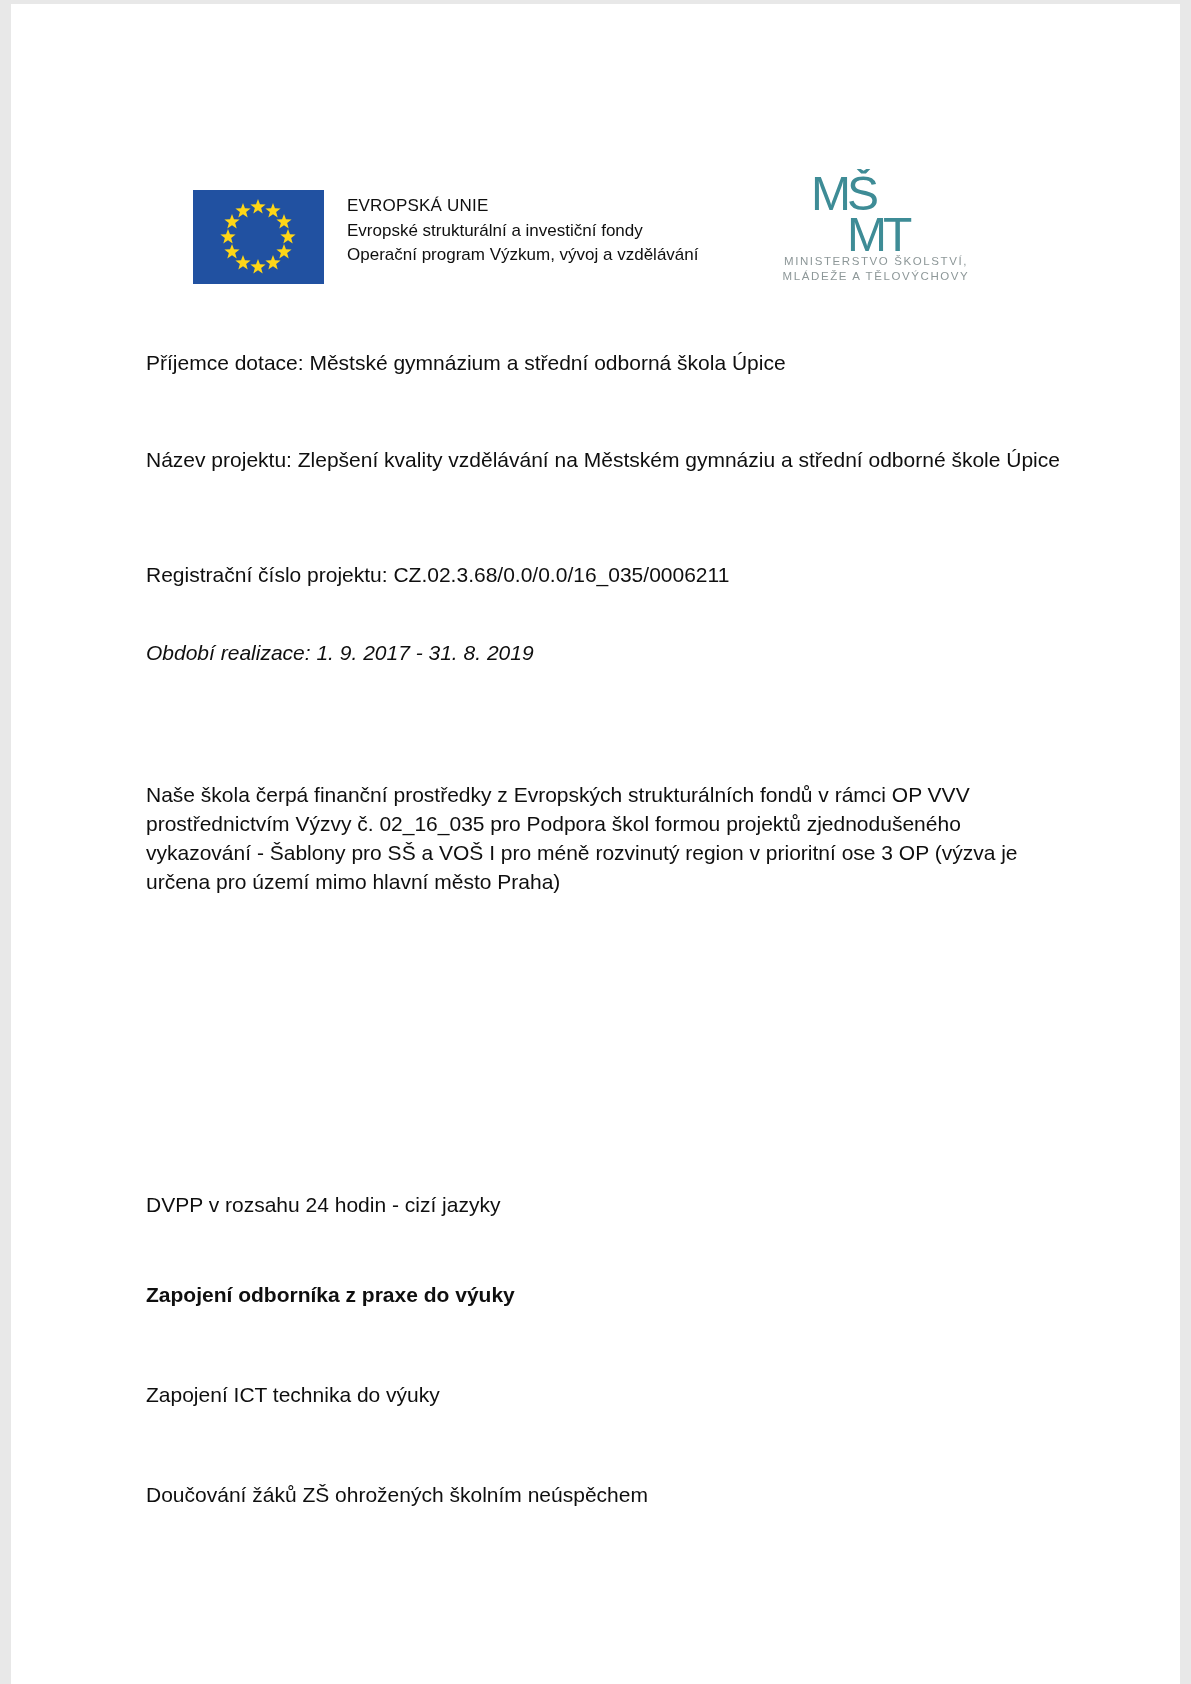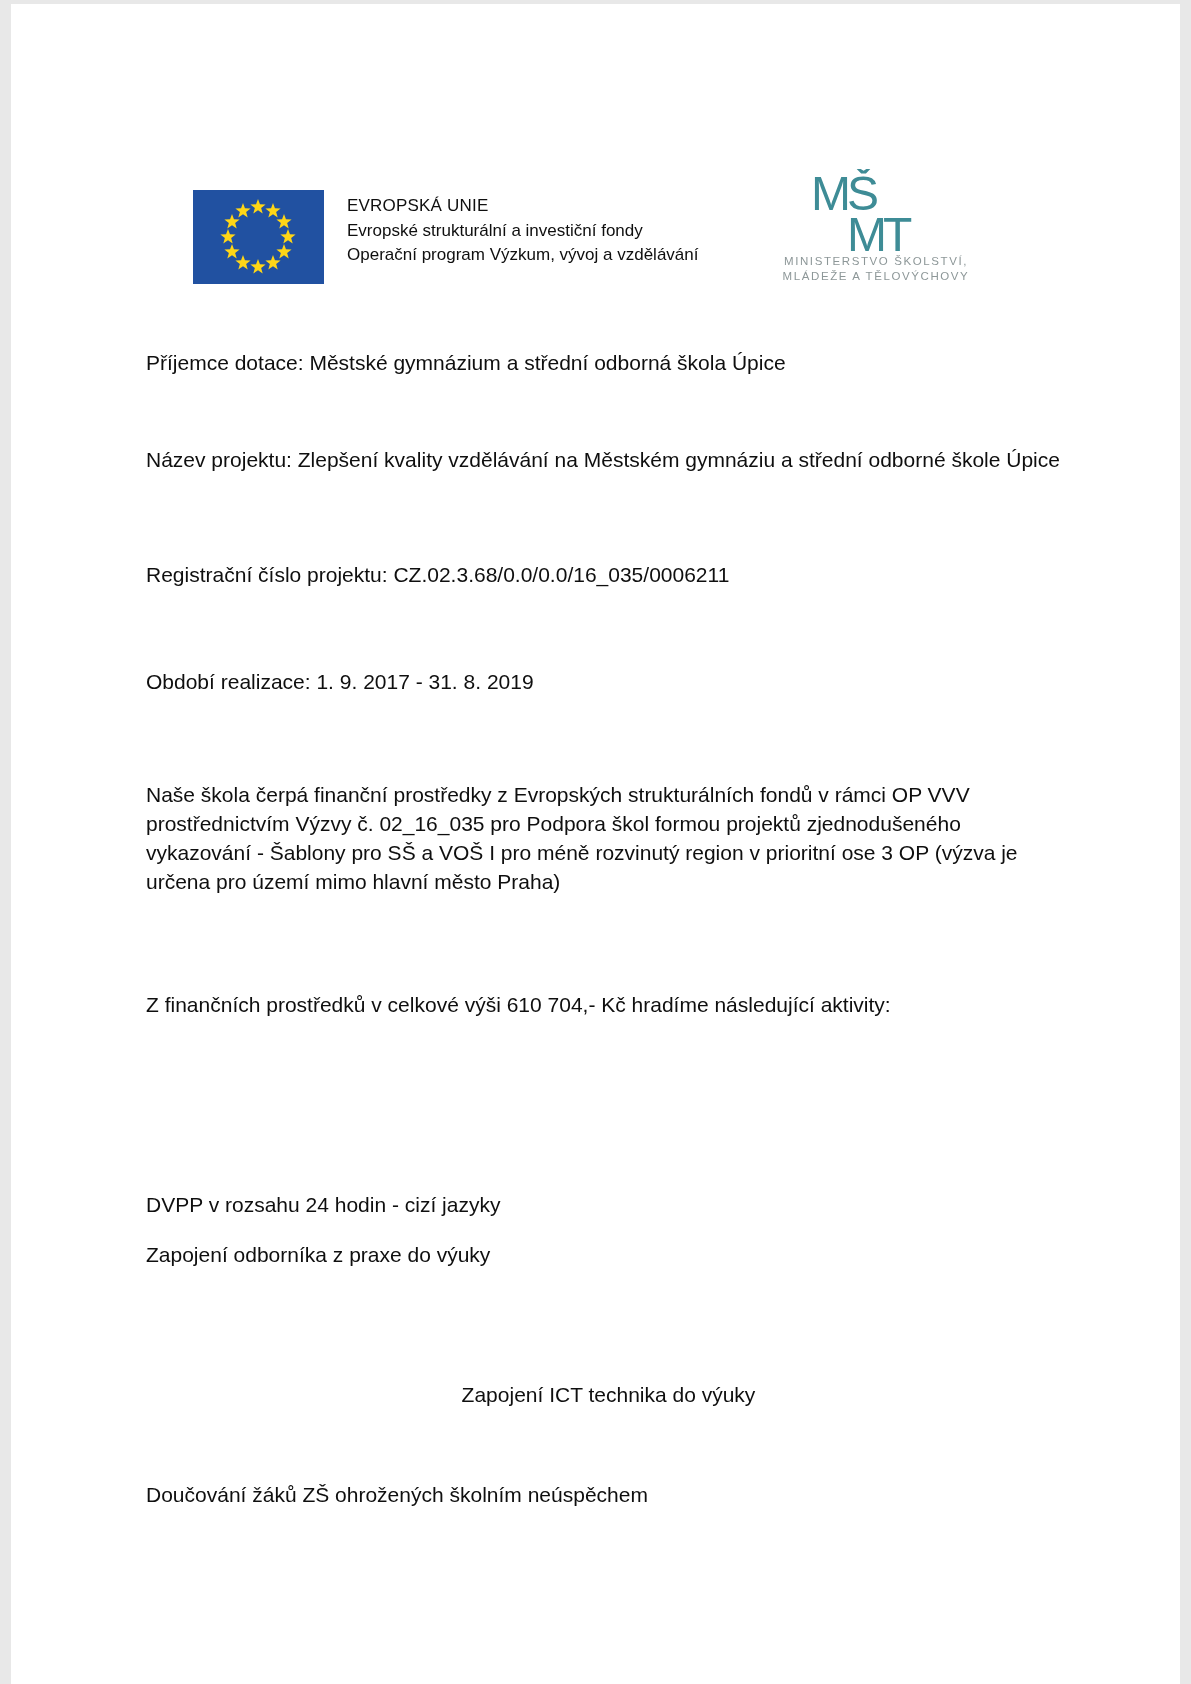--- a/index.html
+++ b/index.html
@@ -55,27 +55,27 @@
     position: absolute;
     left: 135px;
     width: 925px;
     font-size: 21px;
     line-height: 29px;
     color: #0f0f0f;
   }
   .pb0  { top: 344px; }
   .pb1  { top: 441px; }
   .pb2  { top: 556px; }
-  .pb3  { top: 663px; }
+  .pb3  { top: 634px; font-style: italic; }
   .pb4  { top: 776px; }
   .pb5  { top: 986px; }
   .pb6  { top: 1086px; }
   .pb7  { top: 1186px; }
-  .pb8  { top: 1236px; }
-  .pb9  { top: 1376px; text-align: center; }
+  .pb8  { top: 1276px; font-weight: bold; }
+  .pb9  { top: 1376px; }
   .pb10 { top: 1476px; }
 </style>
 </head>
 <body>
 
 <div class="page">
 
   <div class="eu-flag">
     <svg viewBox="0 0 131 94">
       <defs>
@@ -110,19 +110,18 @@
   <div class="msmt-caption">
     <div>MINISTERSTVO ŠKOLSTVÍ,</div>
     <div>MLÁDEŽE A TĚLOVÝCHOVY</div>
   </div>
 
   <div class="pblock pb0">Příjemce dotace: Městské gymnázium a střední odborná škola Úpice</div>
   <div class="pblock pb1">Název projektu: Zlepšení kvality vzdělávání na Městském gymnáziu a střední odborné škole Úpice</div>
   <div class="pblock pb2">Registrační číslo projektu: CZ.02.3.68/0.0/0.0/16_035/0006211</div>
   <div class="pblock pb3">Období realizace: 1. 9. 2017 - 31. 8. 2019</div>
   <div class="pblock pb4">Naše škola čerpá finanční prostředky z Evropských strukturálních fondů v rámci OP VVV prostřednictvím Výzvy č. 02_16_035 pro Podpora škol formou projektů zjednodušeného vykazování - Šablony pro SŠ a VOŠ I pro méně rozvinutý region v prioritní ose 3 OP (výzva je určena pro území mimo hlavní město Praha)</div>
-  <div class="pblock pb5">Z finančních prostředků v celkové výši 610 704,- Kč hradíme následující aktivity:</div>
   <div class="pblock pb7">DVPP v rozsahu 24 hodin - cizí jazyky</div>
   <div class="pblock pb8">Zapojení odborníka z praxe do výuky</div>
   <div class="pblock pb9">Zapojení ICT technika do výuky</div>
   <div class="pblock pb10">Doučování žáků ZŠ ohrožených školním neúspěchem</div>
 
 </div>
 
 </body></html>

